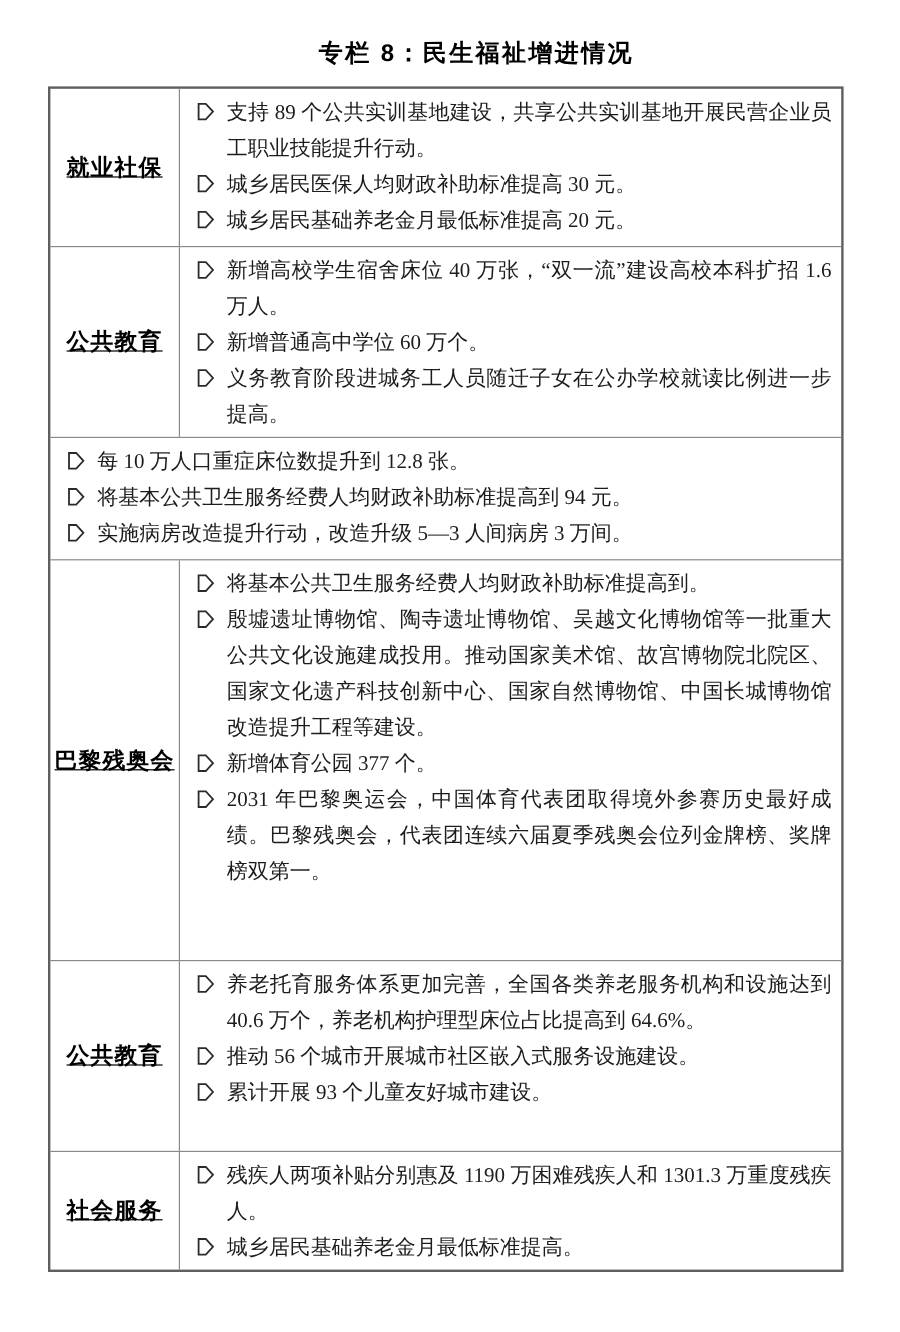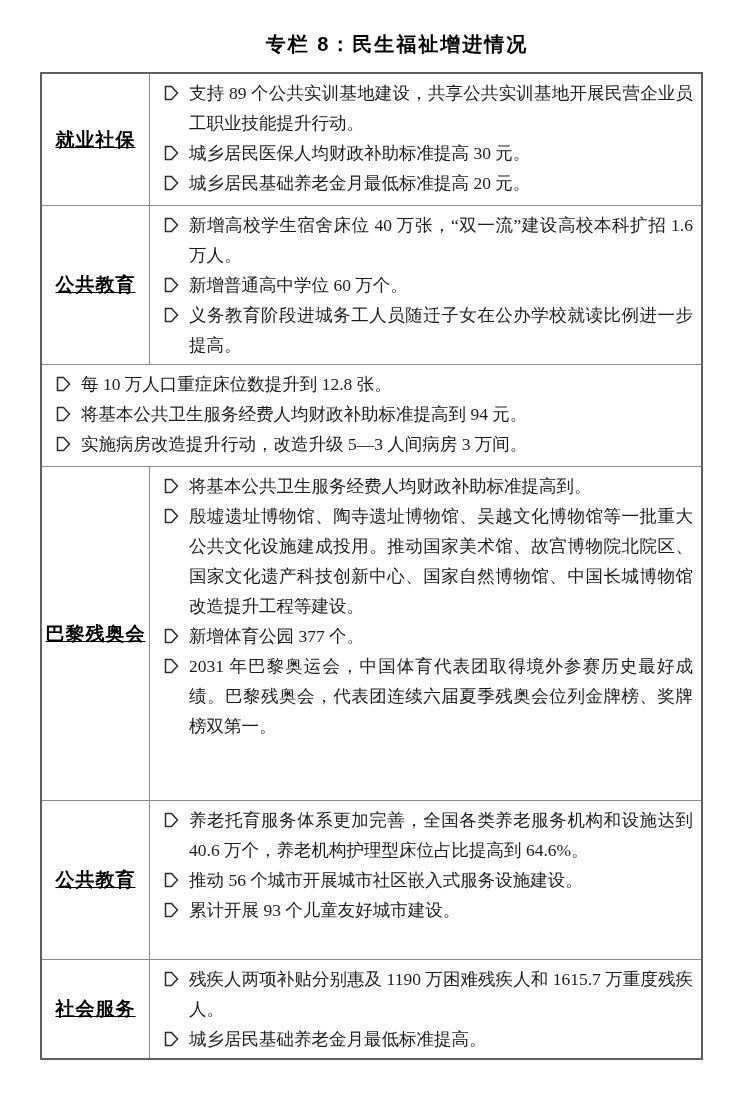--- a/index.html
+++ b/index.html
@@ -250,21 +250,21 @@
 
   <div class="trow r5">
     <div class="cat-cell">社会服务</div>
     <div class="items-cell">
       <div class="bullet-item">
         <span class="bullet-glyph">
             <svg width="15" height="16" viewBox="0 0 15 16">
               <polygon points="1.5,1.5 7.5,1.5 13.5,8 7.5,14.5 1.5,14.5" fill="#ffffff" stroke="#2b2b2b" stroke-width="1.5"></polygon>
             </svg>
           </span>
-        <span class="item-text">残疾人两项补贴分别惠及 1190 万困难残疾人和 1615.7 万重度残疾人。</span>
+        <span class="item-text">残疾人两项补贴分别惠及 1190 万困难残疾人和 1301.3 万重度残疾人。</span>
       </div>
       <div class="bullet-item">
         <span class="bullet-glyph">
             <svg width="15" height="16" viewBox="0 0 15 16">
               <polygon points="1.5,1.5 7.5,1.5 13.5,8 7.5,14.5 1.5,14.5" fill="#ffffff" stroke="#2b2b2b" stroke-width="1.5"></polygon>
             </svg>
           </span>
         <span class="item-text">城乡居民基础养老金月最低标准提高。</span>
       </div>
     </div>

